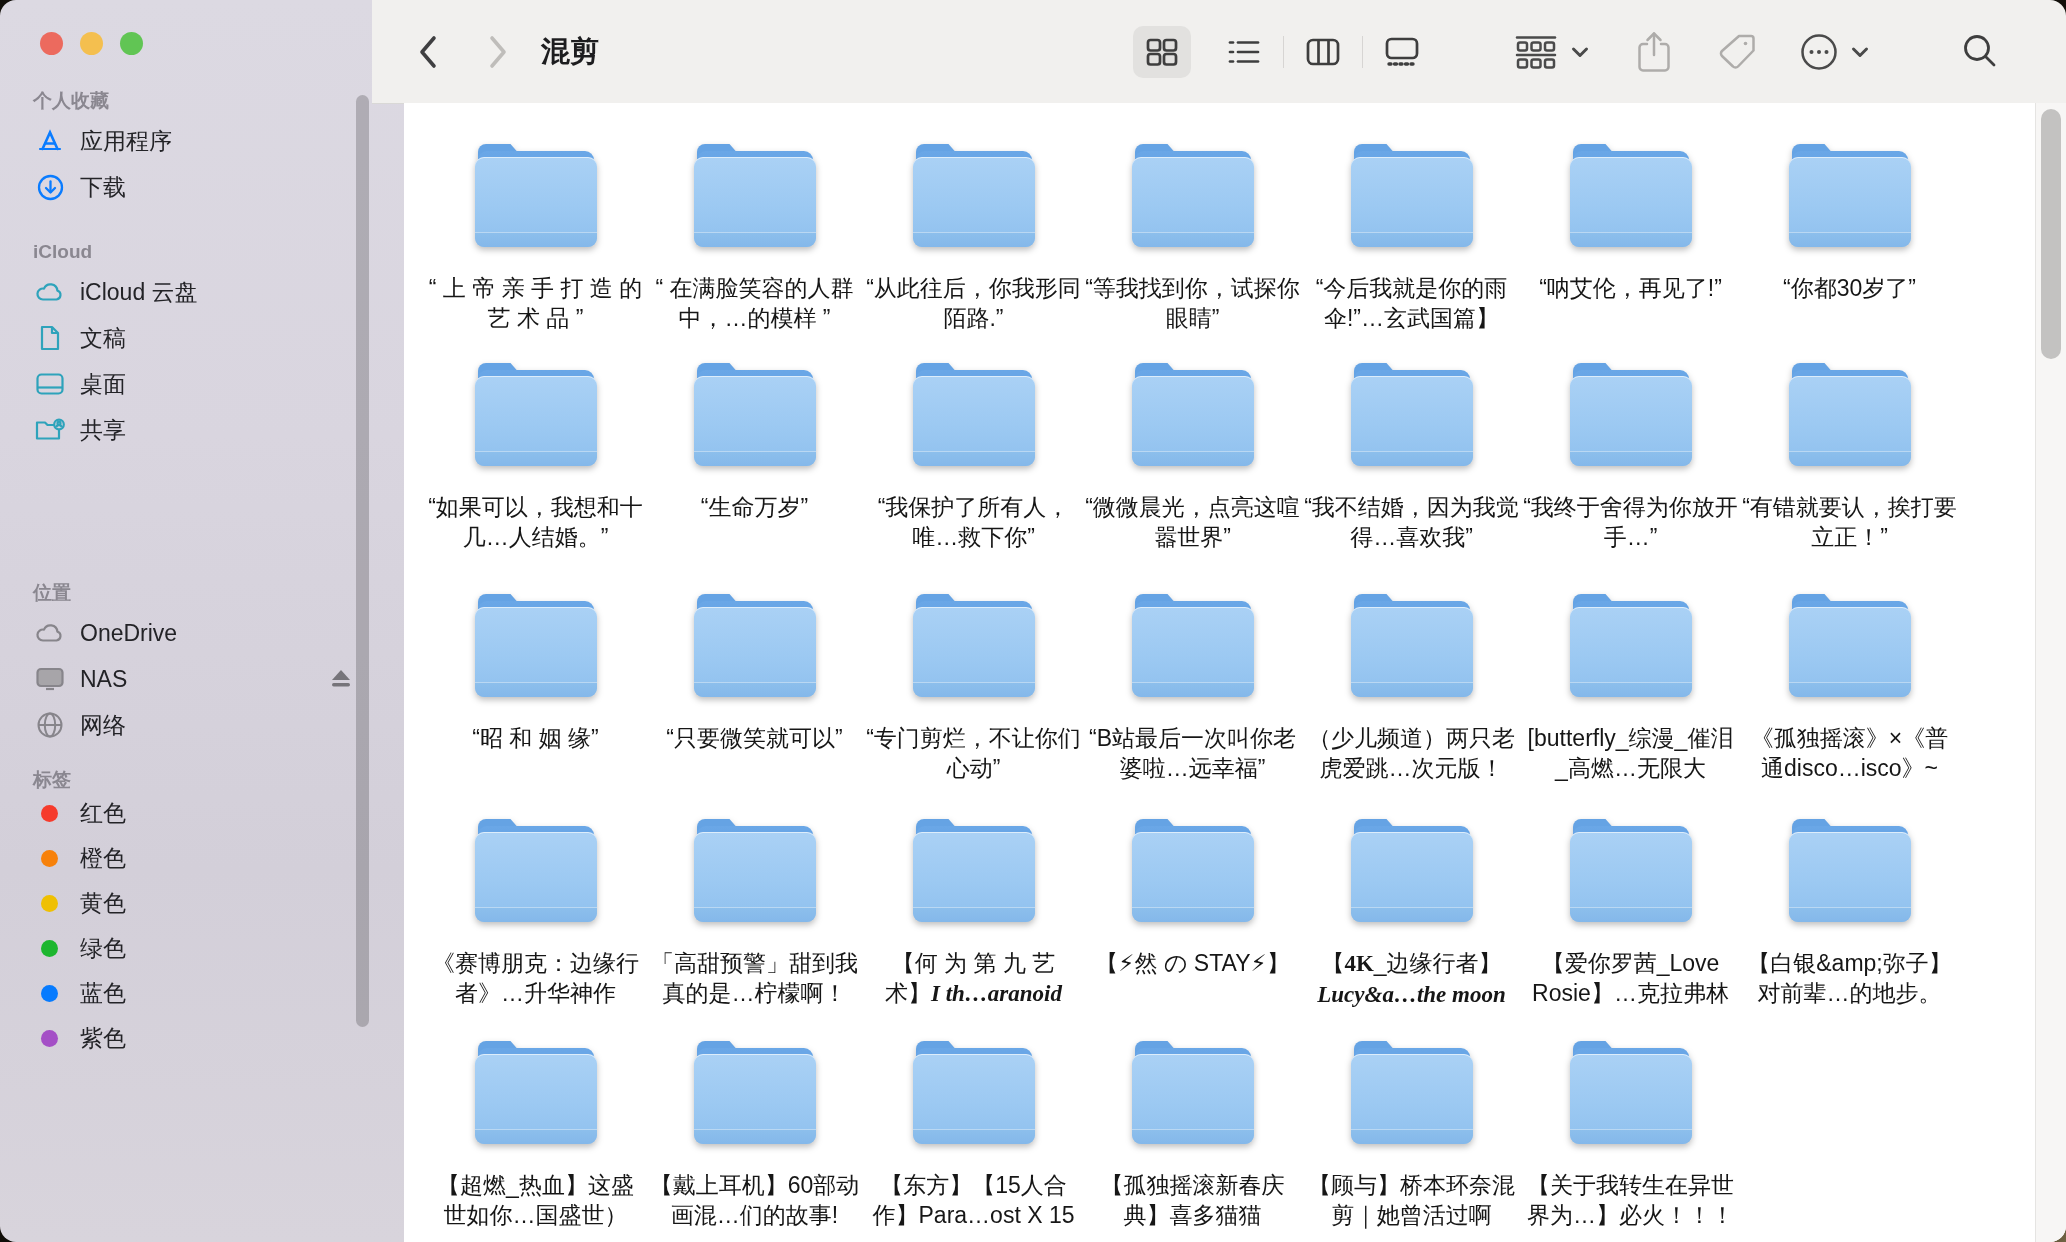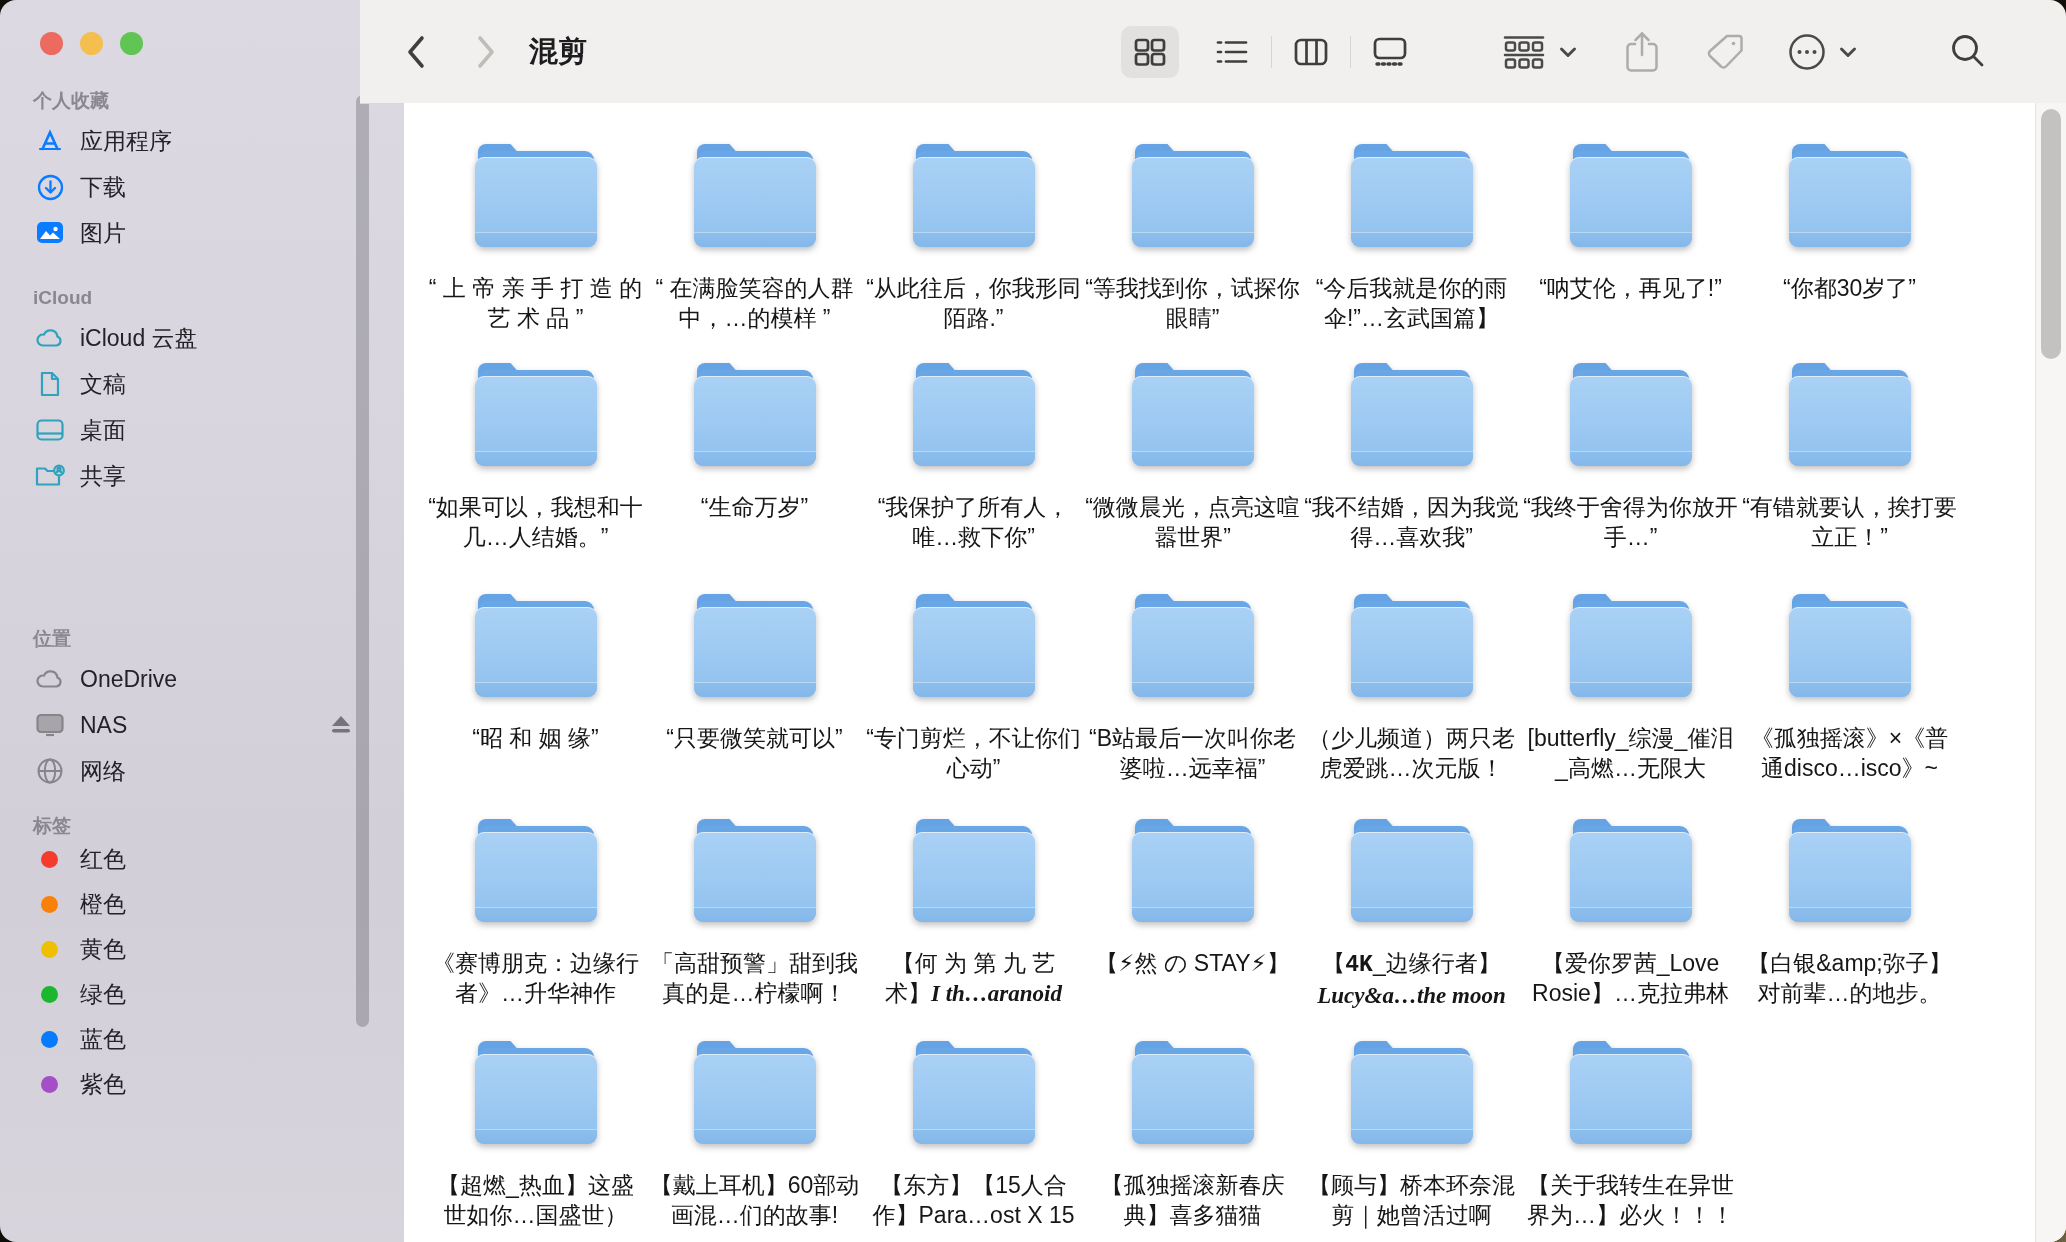--- a/index.html
+++ b/index.html
@@ -24,41 +24,41 @@
   .si-first{margin-top:6px;}
   .side-item .ic{width:34px;height:30px;display:flex;align-items:center;justify-content:center;flex:0 0 34px;}
   .side-item .lbl{margin-left:13px;font-size:23px;color:#232327;white-space:nowrap;}
   .tag-row{height:45px;}
   .tag-dot{width:17px;height:17px;border-radius:50%;margin-left:8px;flex:0 0 17px;}
   .tag-row .lbl{margin-left:22px;}
   .eject{position:absolute;right:42px;top:12px;}
   .sidebar-thumb{position:absolute;left:356px;top:95px;width:13px;height:932px;border-radius:7px;background:rgba(0,0,0,.20);}
 
   
-  .toolbar{position:absolute;left:360px;right:0;top:0;height:103px;background:#f1f0ee;border-bottom:1px solid #d9d8d6;}
+  .toolbar{position:absolute;left:372px;right:0;top:0;height:103px;background:#f1f0ee;border-bottom:1px solid #d9d8d6;}
   .nav{position:absolute;top:0;height:103px;display:flex;align-items:center;}
   .nav-back{left:44px;}
   .nav-fwd{left:114px;}
   .win-title{position:absolute;left:169px;top:0;height:103px;display:flex;align-items:center;
     font-size:29px;font-weight:700;color:#1d1d1f;}
   .tb-right{position:absolute;right:0;top:0;height:103px;left:720px;display:flex;align-items:center;}
   .tb-btn{display:flex;align-items:center;justify-content:center;height:52px;border-radius:10px;}
   .tb-sel{background:#e2e1df;}
   .vsep{width:1px;height:32px;background:#d7d5d3;margin:0 10px;}
   .grp{display:flex;align-items:center;}
   .sp{flex:0 0 auto;}
 
   
   .content{position:absolute;left:376px;right:0;top:103px;bottom:0;background:#ffffff;overflow:hidden;margin-left:28px;}
   .grid{position:absolute;left:22px;top:40px;width:1533px;display:grid;
     grid-template-columns:repeat(7,219px);grid-template-rows:219px 231px 225px 222px 240px;}
   .cell{display:flex;flex-direction:column;align-items:center;}
   .flabel{margin-top:26px;max-width:215px;text-align:center;font-size:23px;line-height:30px;color:#161616;word-break:break-word;}
   .seg-bi{font-family:"Liberation Serif","DejaVu Serif",serif;font-weight:bold;font-style:italic;}
-  .seg-b{font-family:Liberation Mono, monospace;font-weight:bold;}
+  .seg-b{font-family:Liberation Serif, serif;font-weight:bold;}
 
   
   .folder{position:relative;width:122px;height:104px;filter:drop-shadow(0 3px 3px rgba(0,0,0,.25));}
   .folder .back{position:absolute;left:3px;right:3px;top:8px;bottom:2px;border-radius:9px;
     background:linear-gradient(180deg,#6aa7e7 0%,#5596dc 100%);}
   .folder .tab{position:absolute;left:3px;top:1px;width:48px;height:16px;background:#65a3e4;
     border-top-left-radius:8px;clip-path:polygon(0 0,33px 0,47px 16px,0 16px);}
   .folder .front{position:absolute;left:0;right:0;top:14px;bottom:0;border-radius:9px;
     background:linear-gradient(180deg,#aad1f5 0%,#9cc9f2 55%,#8fc0ee 100%);
     box-shadow:inset 0 1px 0 rgba(255,255,255,.6);}
@@ -98,30 +98,20 @@
       </div>
       <div class="side-item">
         <span class="ic">
           <svg width="27" height="27" viewBox="0 0 27 27" fill="none" stroke="#0a7cff" stroke-width="2.3" stroke-linecap="round" stroke-linejoin="round">
             <circle cx="13.5" cy="13.5" r="11.5"></circle>
                 <path d="M13.5 7.5 V18"></path>
                 <path d="M9 14 L13.5 18.5 L18 14"></path>
           </svg>
         </span>
         <span class="lbl">下载</span>
-      </div>
-      <div class="side-item">
-        <span class="ic">
-          <svg width="28" height="24" viewBox="0 0 28 24">
-            <rect x="1" y="1" width="26" height="21" rx="5" fill="#0a7cff"></rect>
-            <circle cx="19.5" cy="8" r="2.2" fill="#fff"></circle>
-            <path d="M4 18 L10 10 L14 14.5 L17 11.5 L24 18 Z" fill="#fff"></path>
-          </svg>
-        </span>
-        <span class="lbl">图片</span>
       </div>
 
       <div class="sec-header sh-2">iCloud</div>
 
       <div class="side-item si-first">
         <span class="ic">
           <svg width="30" height="22" viewBox="0 0 30 22" fill="none" stroke="#2ea3bb" stroke-width="2.2" stroke-linejoin="round">
             <path d="M8 18.5 a5.5 5.5 0 1 1 1-10.9 a7 7 0 0 1 13.4 2 a4.6 4.6 0 0 1 -.9 8.9 Z"></path>
           </svg>
         </span>

